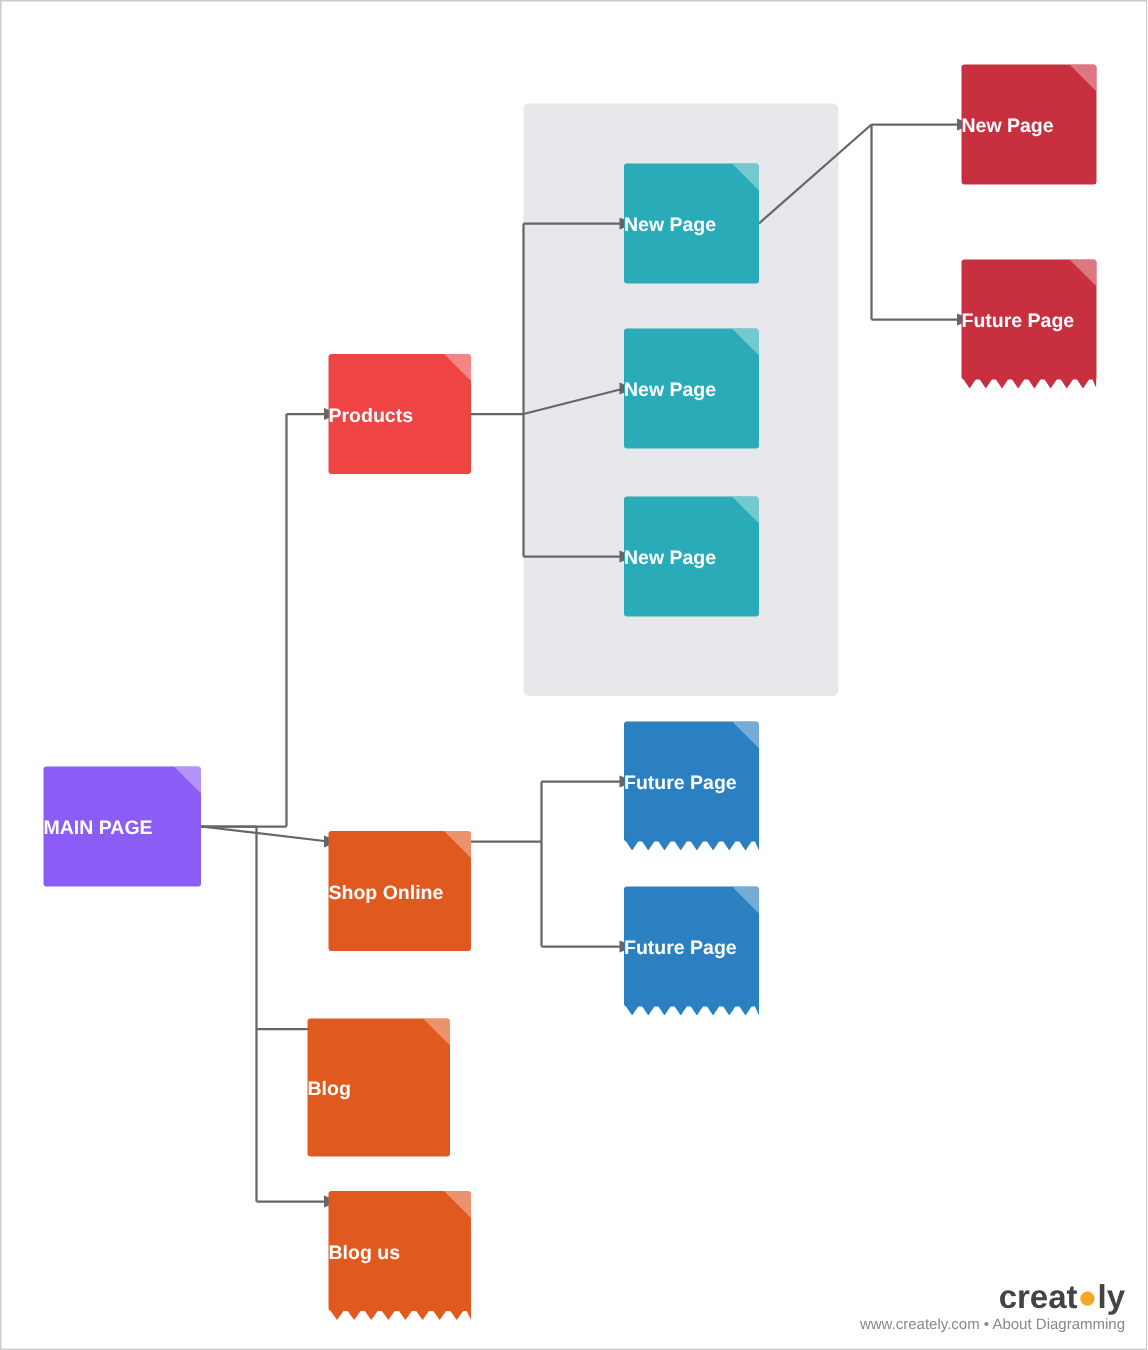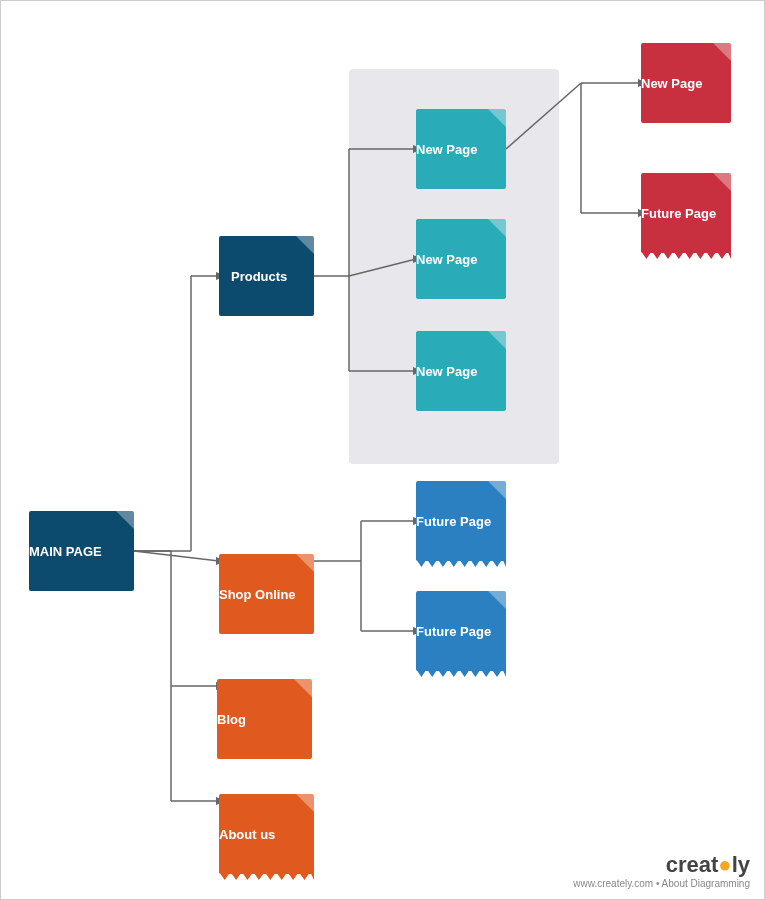--- a/index.html
+++ b/index.html
@@ -51,22 +51,22 @@
       position: absolute;
       bottom: -6px;
       left: 0;
       right: 0;
       height: 8px;
       background: inherit;
       clip-path: polygon(0% 0%, 6% 100%, 12% 0%, 18% 100%, 24% 0%, 30% 100%, 36% 0%, 42% 100%, 48% 0%, 54% 100%, 60% 0%, 66% 100%, 72% 0%, 78% 100%, 84% 0%, 90% 100%, 96% 0%, 100% 100%, 100% 0%);
     }
 
     
-    .color-dark-teal { background-color: #0c4a6e; }
-    .color-gold { background-color: #0c4a6e; padding-left: 12px; }
+    .color-dark-teal { background-color: #8b5cf6; }
+    .color-gold { background-color: #ef4444; }
     .color-orange { background-color: #e05a20; margin-top: 33px; }
     .color-teal { background-color: #2aacb8; }
     .color-blue { background-color: #2a80c0; }
     .color-red { background-color: #c83040; }
 
     svg.lines {
       position: absolute;
       top: 0;
       left: 0;
       width: 765px;
@@ -164,26 +164,26 @@
   </div>
 
   <div class="page-node color-gold" style="left:218px; top:235px; width:95px; height:80px;">
     <span>Products</span>
   </div>
 
   <div class="page-node color-orange" style="left:218px; top:520px; width:95px; height:80px;">
     <span>Shop Online</span>
   </div>
 
-  <div class="page-node color-orange" style="left:216px; top:645px; width:95px; height:80px;">
+  <div class="page-node color-orange" style="left:204px; top:645px; width:95px; height:92px;">
     <span>Blog</span>
   </div>
 
   <div class="page-node color-orange torn" style="left:218px; top:760px; width:95px; height:80px;">
-    <span>About us</span>
+    <span>Blog us</span>
   </div>
 
   <div class="page-node color-teal" style="left:415px; top:108px; width:90px; height:80px;">
     <span>New Page</span>
   </div>
 
   <div class="page-node color-teal" style="left:415px; top:218px; width:90px; height:80px;">
     <span>New Page</span>
   </div>
 

